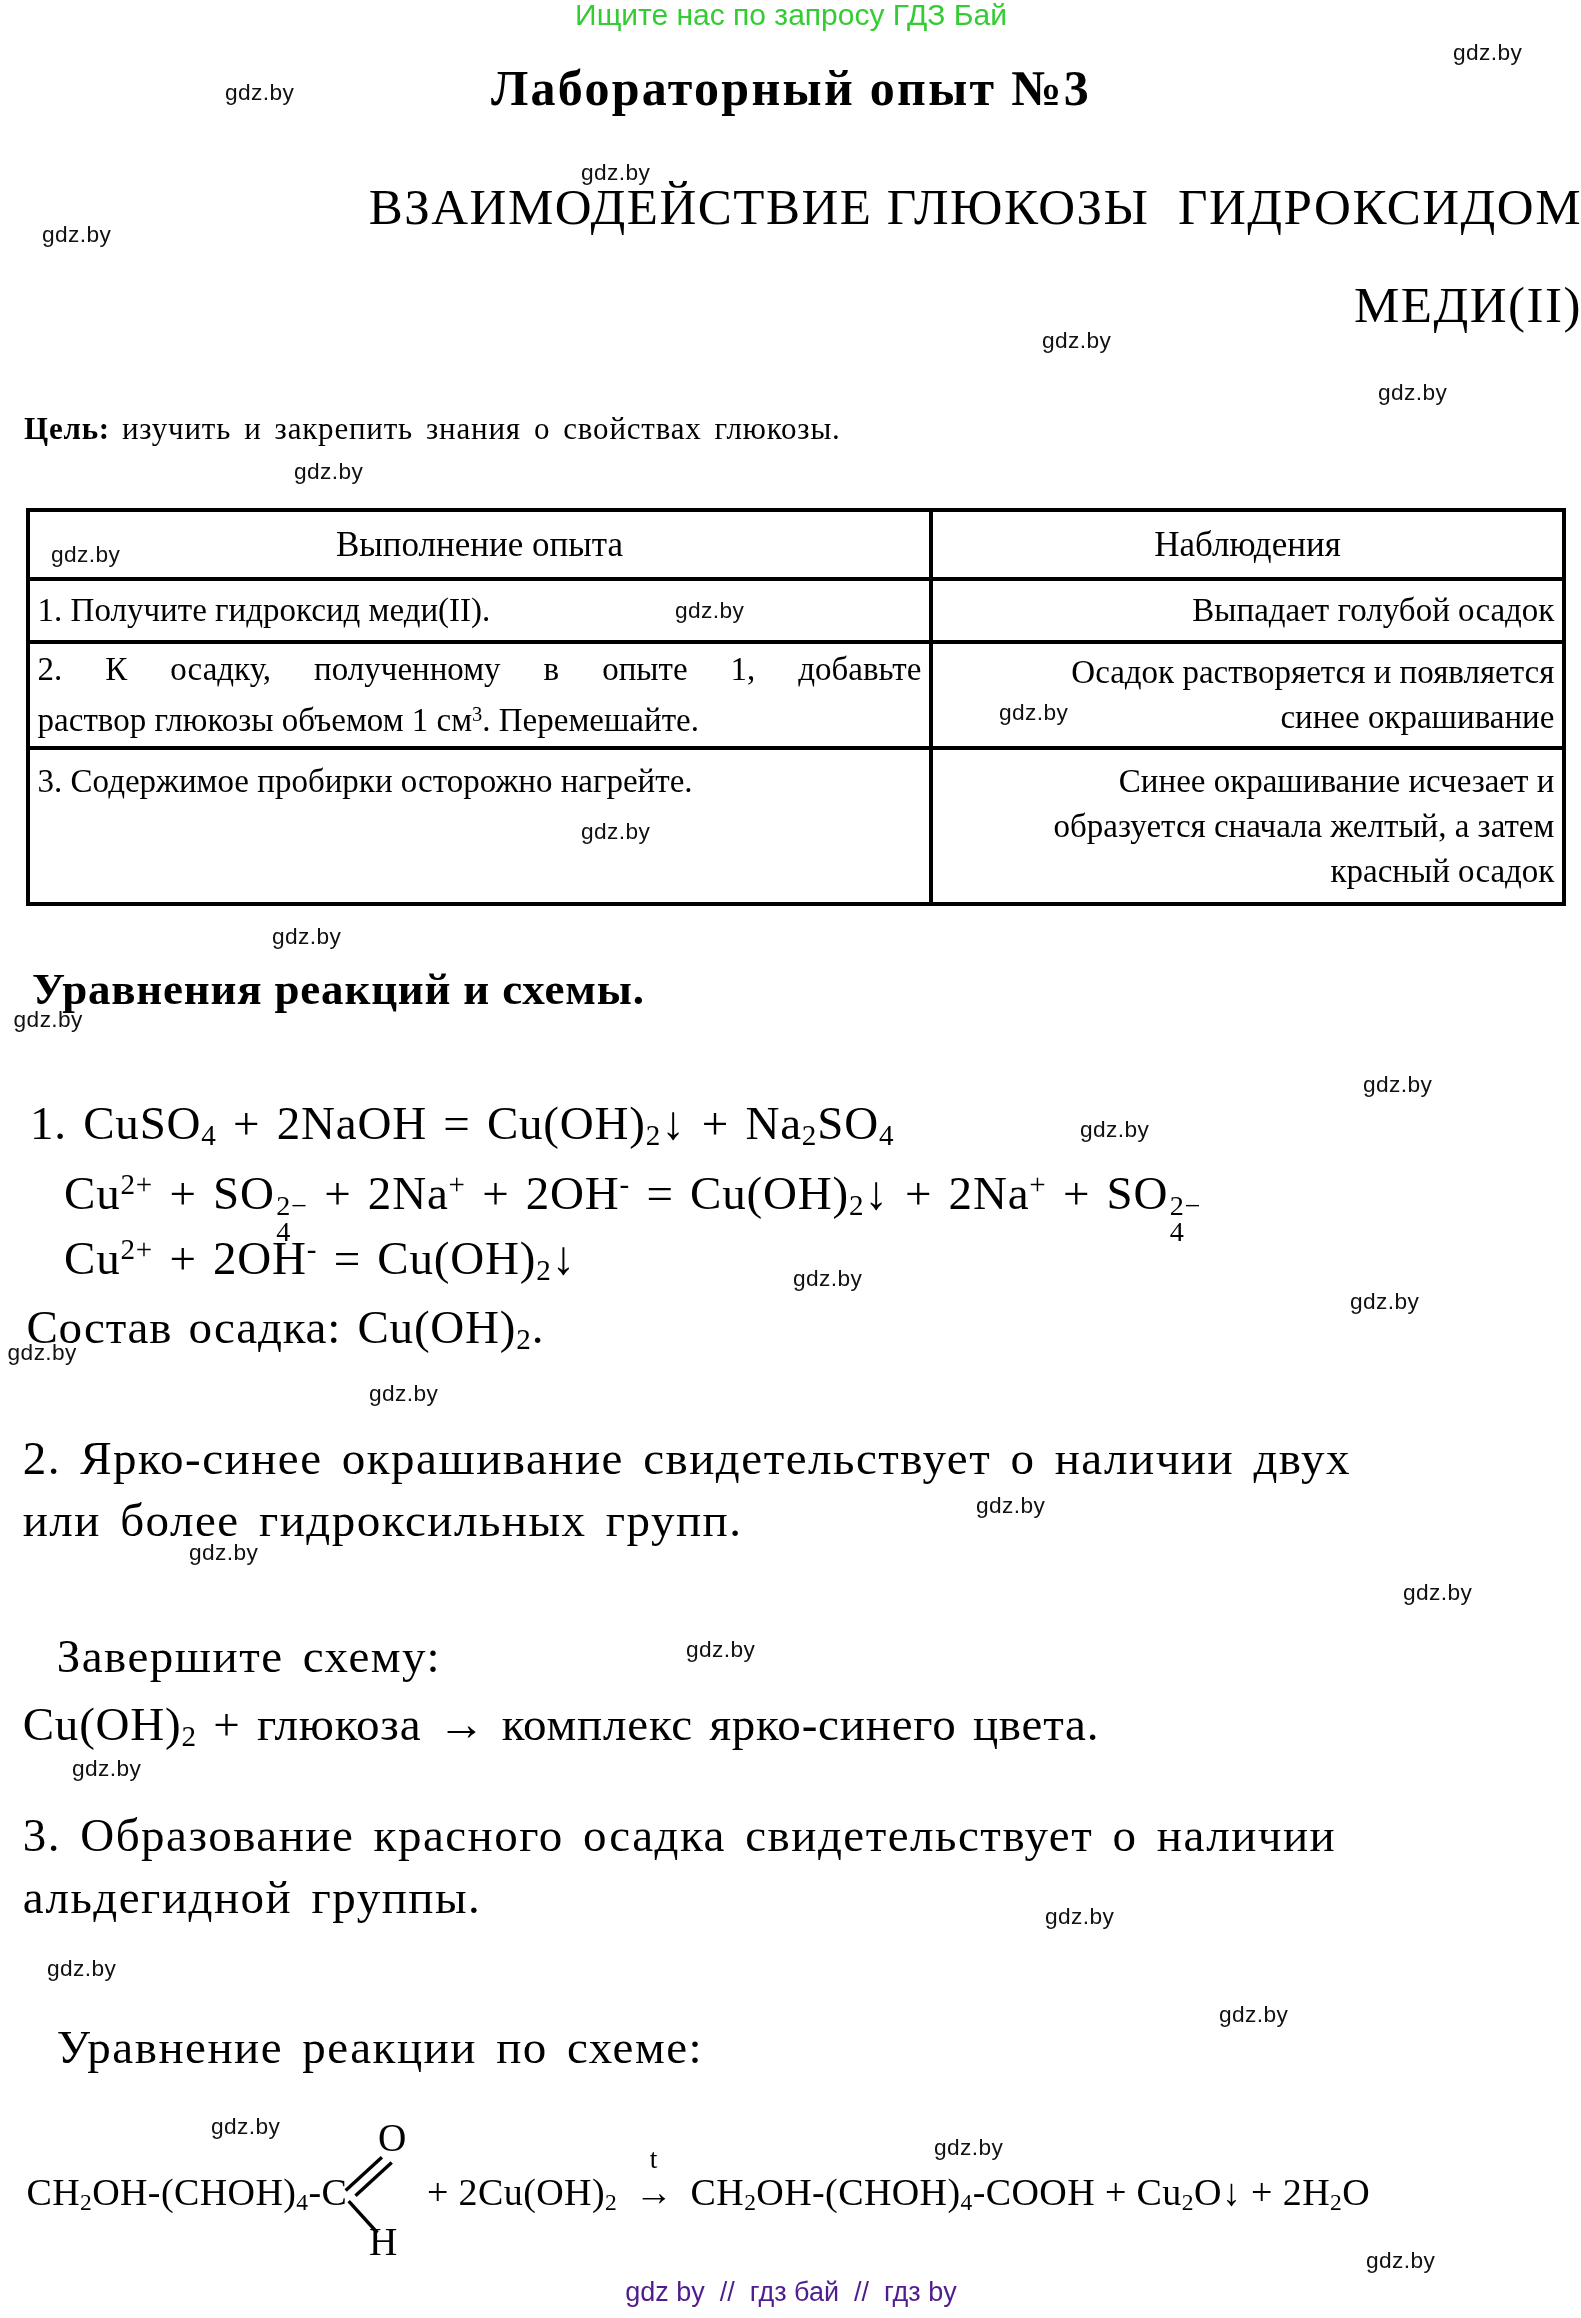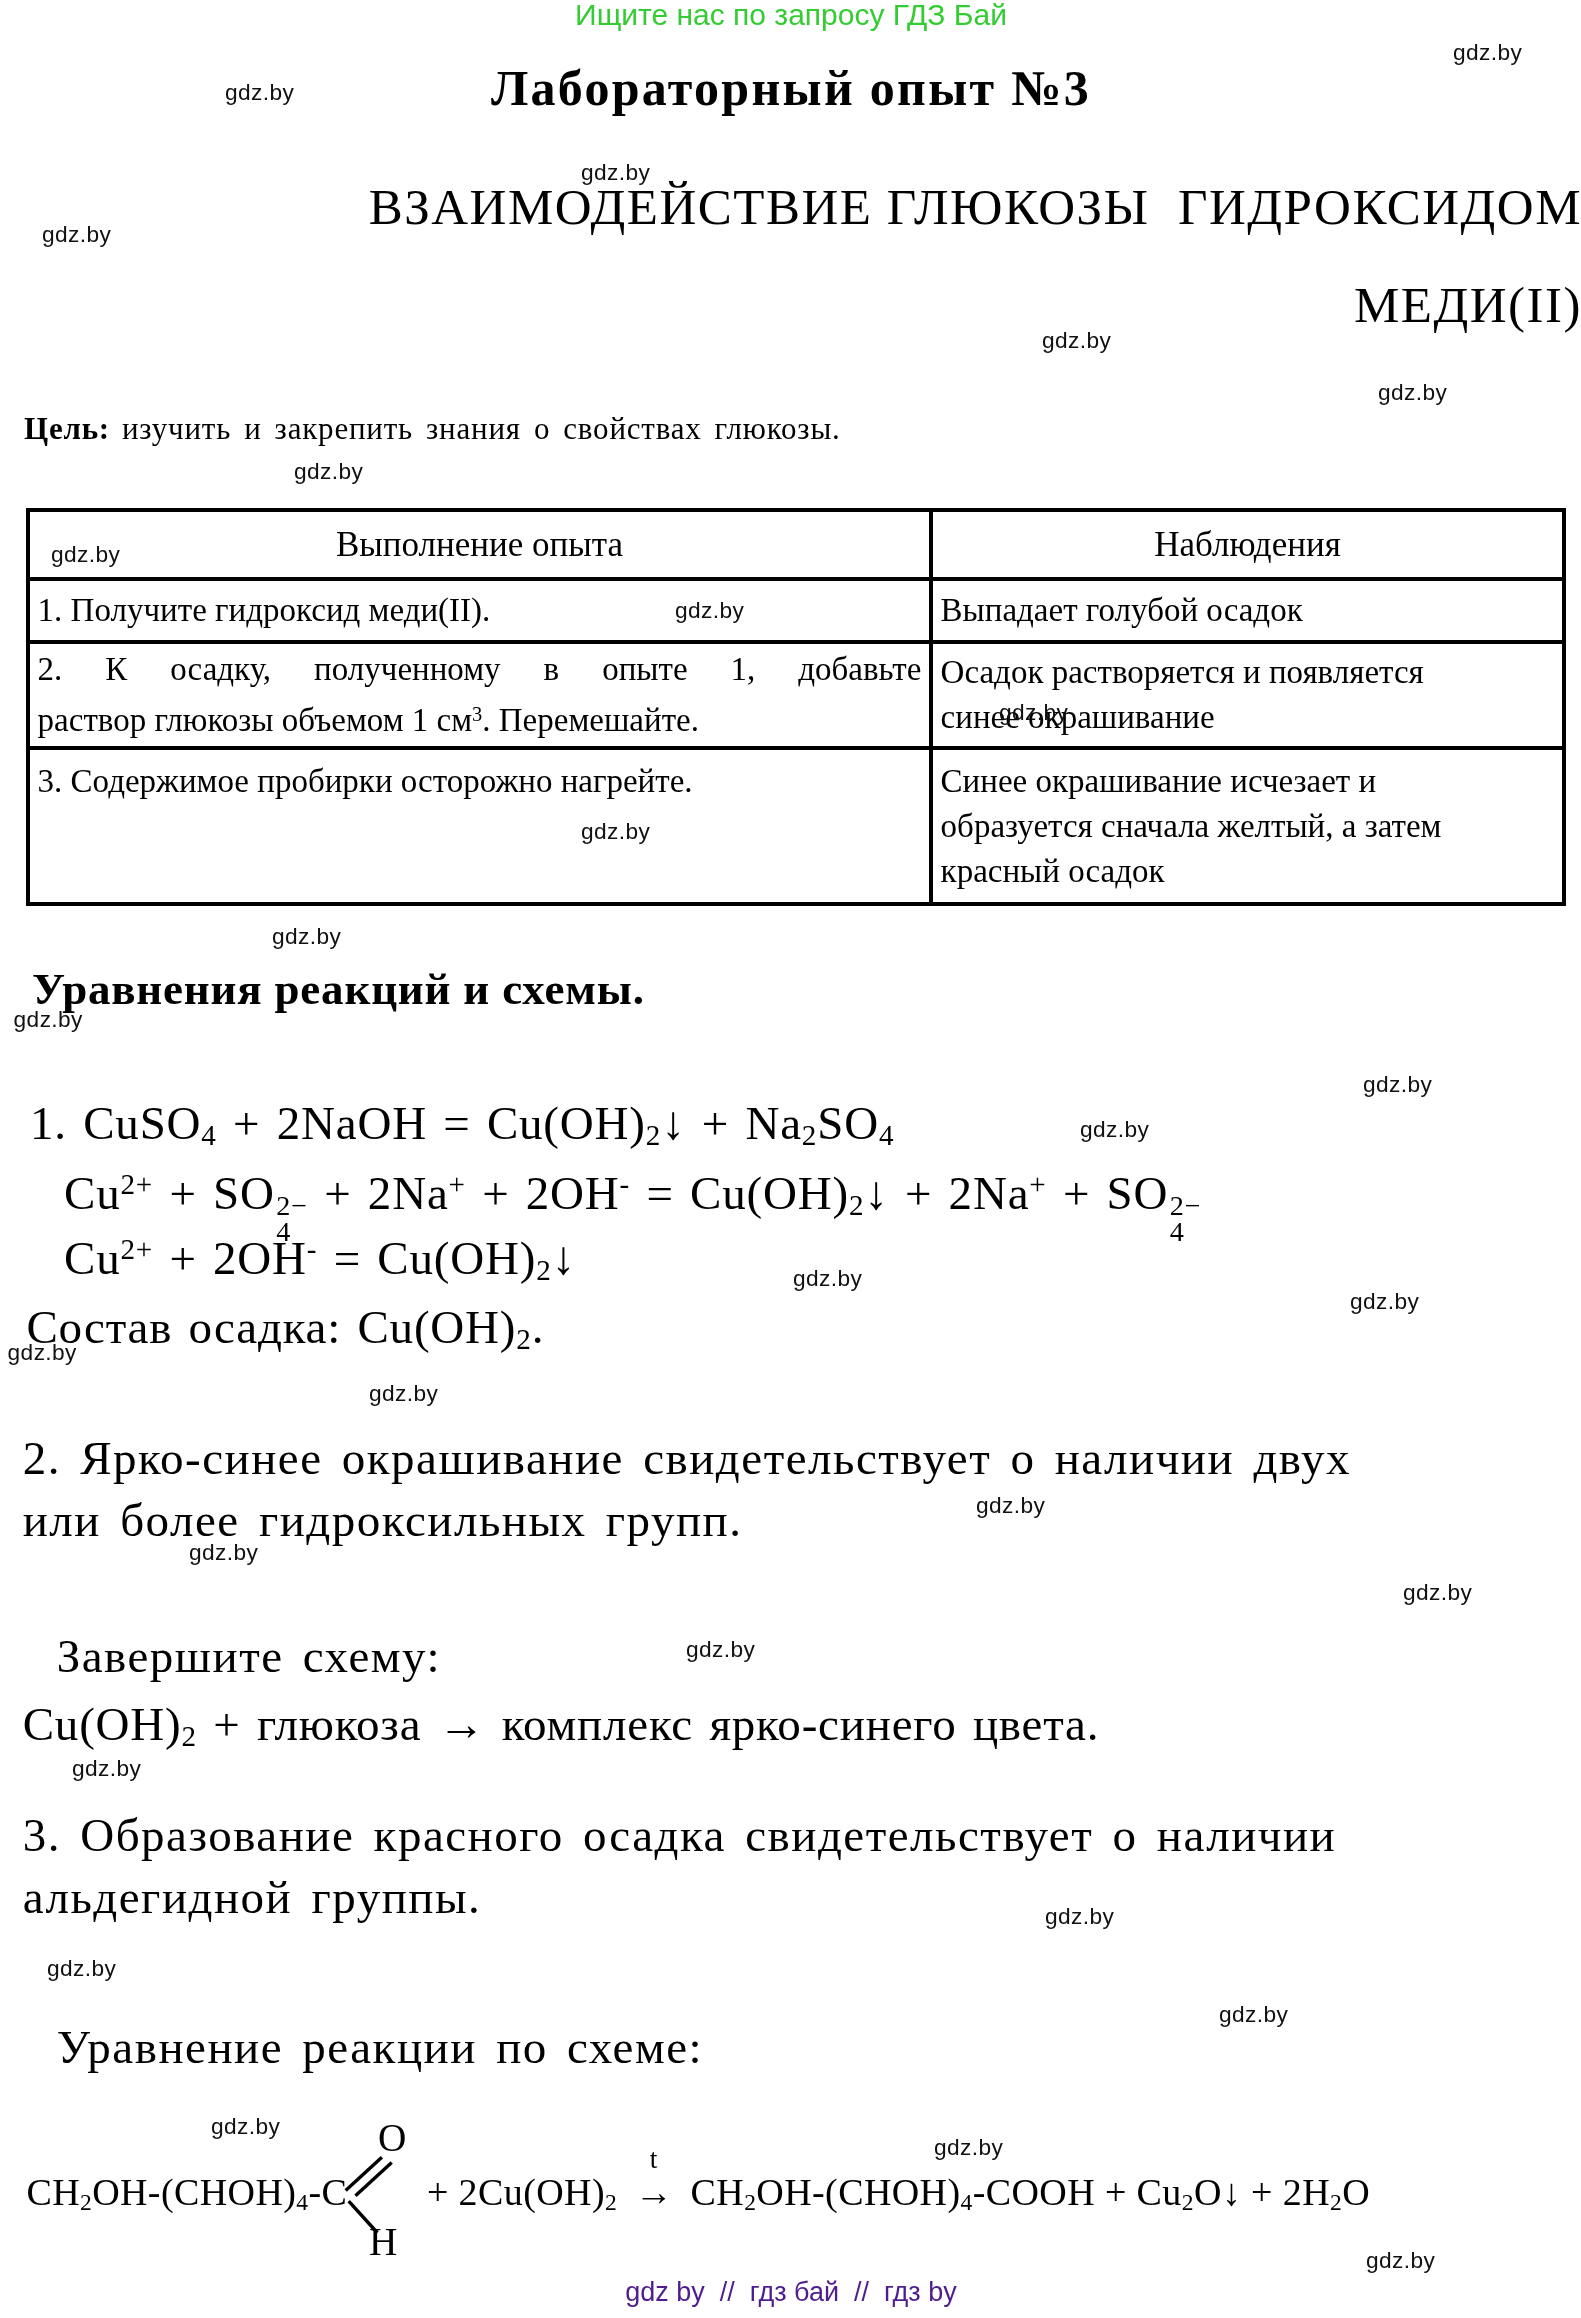--- a/index.html
+++ b/index.html
@@ -32,21 +32,21 @@
   }
   .exp-table th, .exp-table td {
     border:4.5px solid #000; padding:3px 7.6px; overflow:hidden;
   }
   .exp-table th { font-size:35px; font-weight:normal; text-align:center; height:59px; }
   .row-1 td { height:53px; }
   .row-2 td { height:94px; }
   .row-3 td { height:140px; vertical-align:middle; }
   .row-3 .cell-step { vertical-align:top; padding-top:9px; }
   .cell-step { text-align:left; font-size:33px; }
-  .cell-obs  { text-align:left; font-size:33px; }
+  .cell-obs  { text-align:right; font-size:33px; }
   .cell-step .line, .cell-obs .line { line-height:45px; }
   .just { text-align:justify; text-align-last:justify; }
 
   .heading { top:963px; left:32px; margin:0; font-size:45px; font-weight:bold; letter-spacing:0.8px; }
 
   .eq { font-size:47px; line-height:1.15; letter-spacing:0.8px; word-spacing:3.8px; }
   .eq-1     { top:1096px; left:30px;  }
   .ionic-1  { top:1166px; left:64px;  }
   .ionic-2  { top:1231px; left:64px;  }
   .sostav   { top:1300px; left:26.4px;  }

